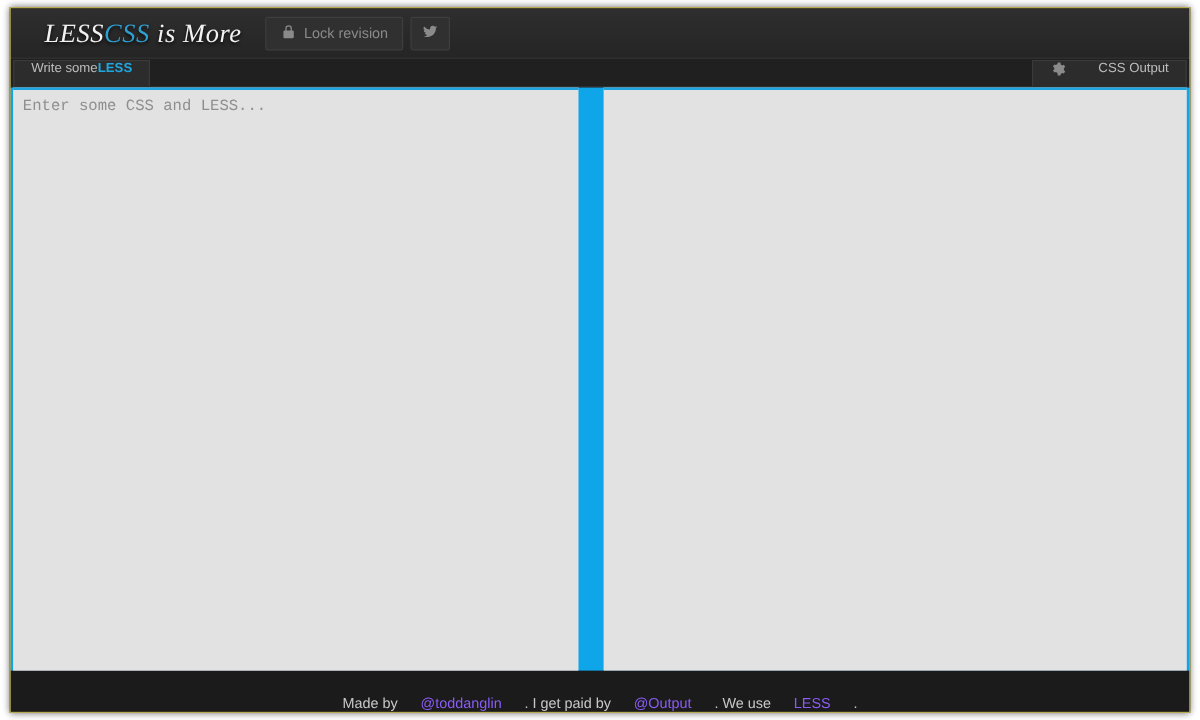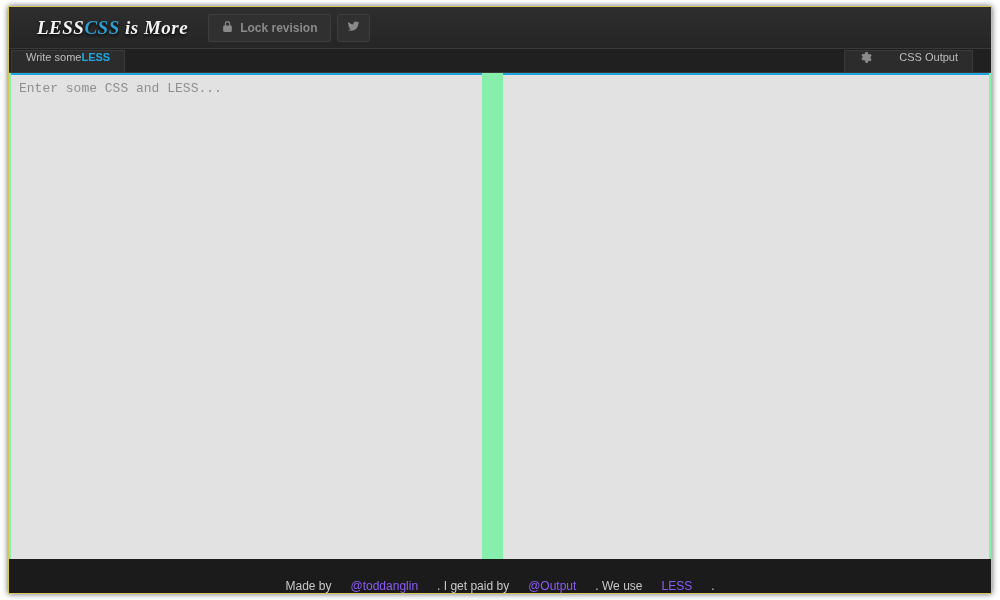--- a/index.html
+++ b/index.html
@@ -15,41 +15,40 @@
   .header {
     display: flex; align-items: center;
     height: 42px;
     background: linear-gradient(#2e2e2e, #252525);
     border-bottom: 1px solid #3a3a3a;
     padding: 0 2px;
   }
   .logo {
     font-family: Georgia, 'Times New Roman', serif;
     font-style: italic;
-    font-weight: bold;
-    font-size: 19px;
+    font-weight: normal;
+    font-size: 22px;
     letter-spacing: 0.5px;
     color: #f2f2f2;
     text-shadow: 0 2px 3px rgba(0,0,0,0.8);
     padding: 0 14px 0 26px;
     white-space: nowrap;
   }
   .logo .css { color: #2f9fd0; }
   .hbtn {
     display: flex; align-items: center; gap: 6px;
     height: 28px; margin-top: 1px;
     padding: 0 12px;
     background: #303030;
     border: 1px solid #3e3e3e;
     border-radius: 2px;
     color: #8a8a8a;
     font-size: 12px;
     margin-left: 6px;
     cursor: pointer;
-    font-weight: bold;
   }
   .hbtn svg { width: 13px; height: 13px; fill: #8a8a8a; }
   .hbtn.icononly { padding: 0 9px; }
   
   .tabrow {
     display: flex; align-items: flex-end;
     height: 24px;
     background: #202020;
     border-bottom: 1px solid #3a3a3a;
   }
@@ -59,30 +58,30 @@
     font-size: 11px;
     color: #bdbdbd;
     background: #2c2c2c;
     padding: 0 14px;
     border: 1px solid #3a3a3a;
     border-bottom: none;
     margin-left: 2px;
   }
   .tab .accent { color: #1fa6e0; font-weight: bold; }
   .tabrow .spacer { flex: 1; }
-  .tab.right { margin-right: 18px; gap: 17px; }
+  .tab.right { margin-right: 2px; gap: 17px; }
   .tab .gearwrap { margin-right: 10px; display:flex; }
   .tab svg.gear { width: 13px; height: 13px; fill: #8a8a8a; }
   
   .panes {
     flex: 1;
     display: flex;
     gap: 21px;
     padding: 0 2px;
-    background: #86efac;
+    background: #0ea5e9;
     min-height: 0;
   }
   .pane {
     flex: 1;
     background: #e2e2e2;
     border-top: 2px solid #1fa6e0;
     overflow: hidden;
   }
   .pane textarea {
     width: 100%; height: 100%;

